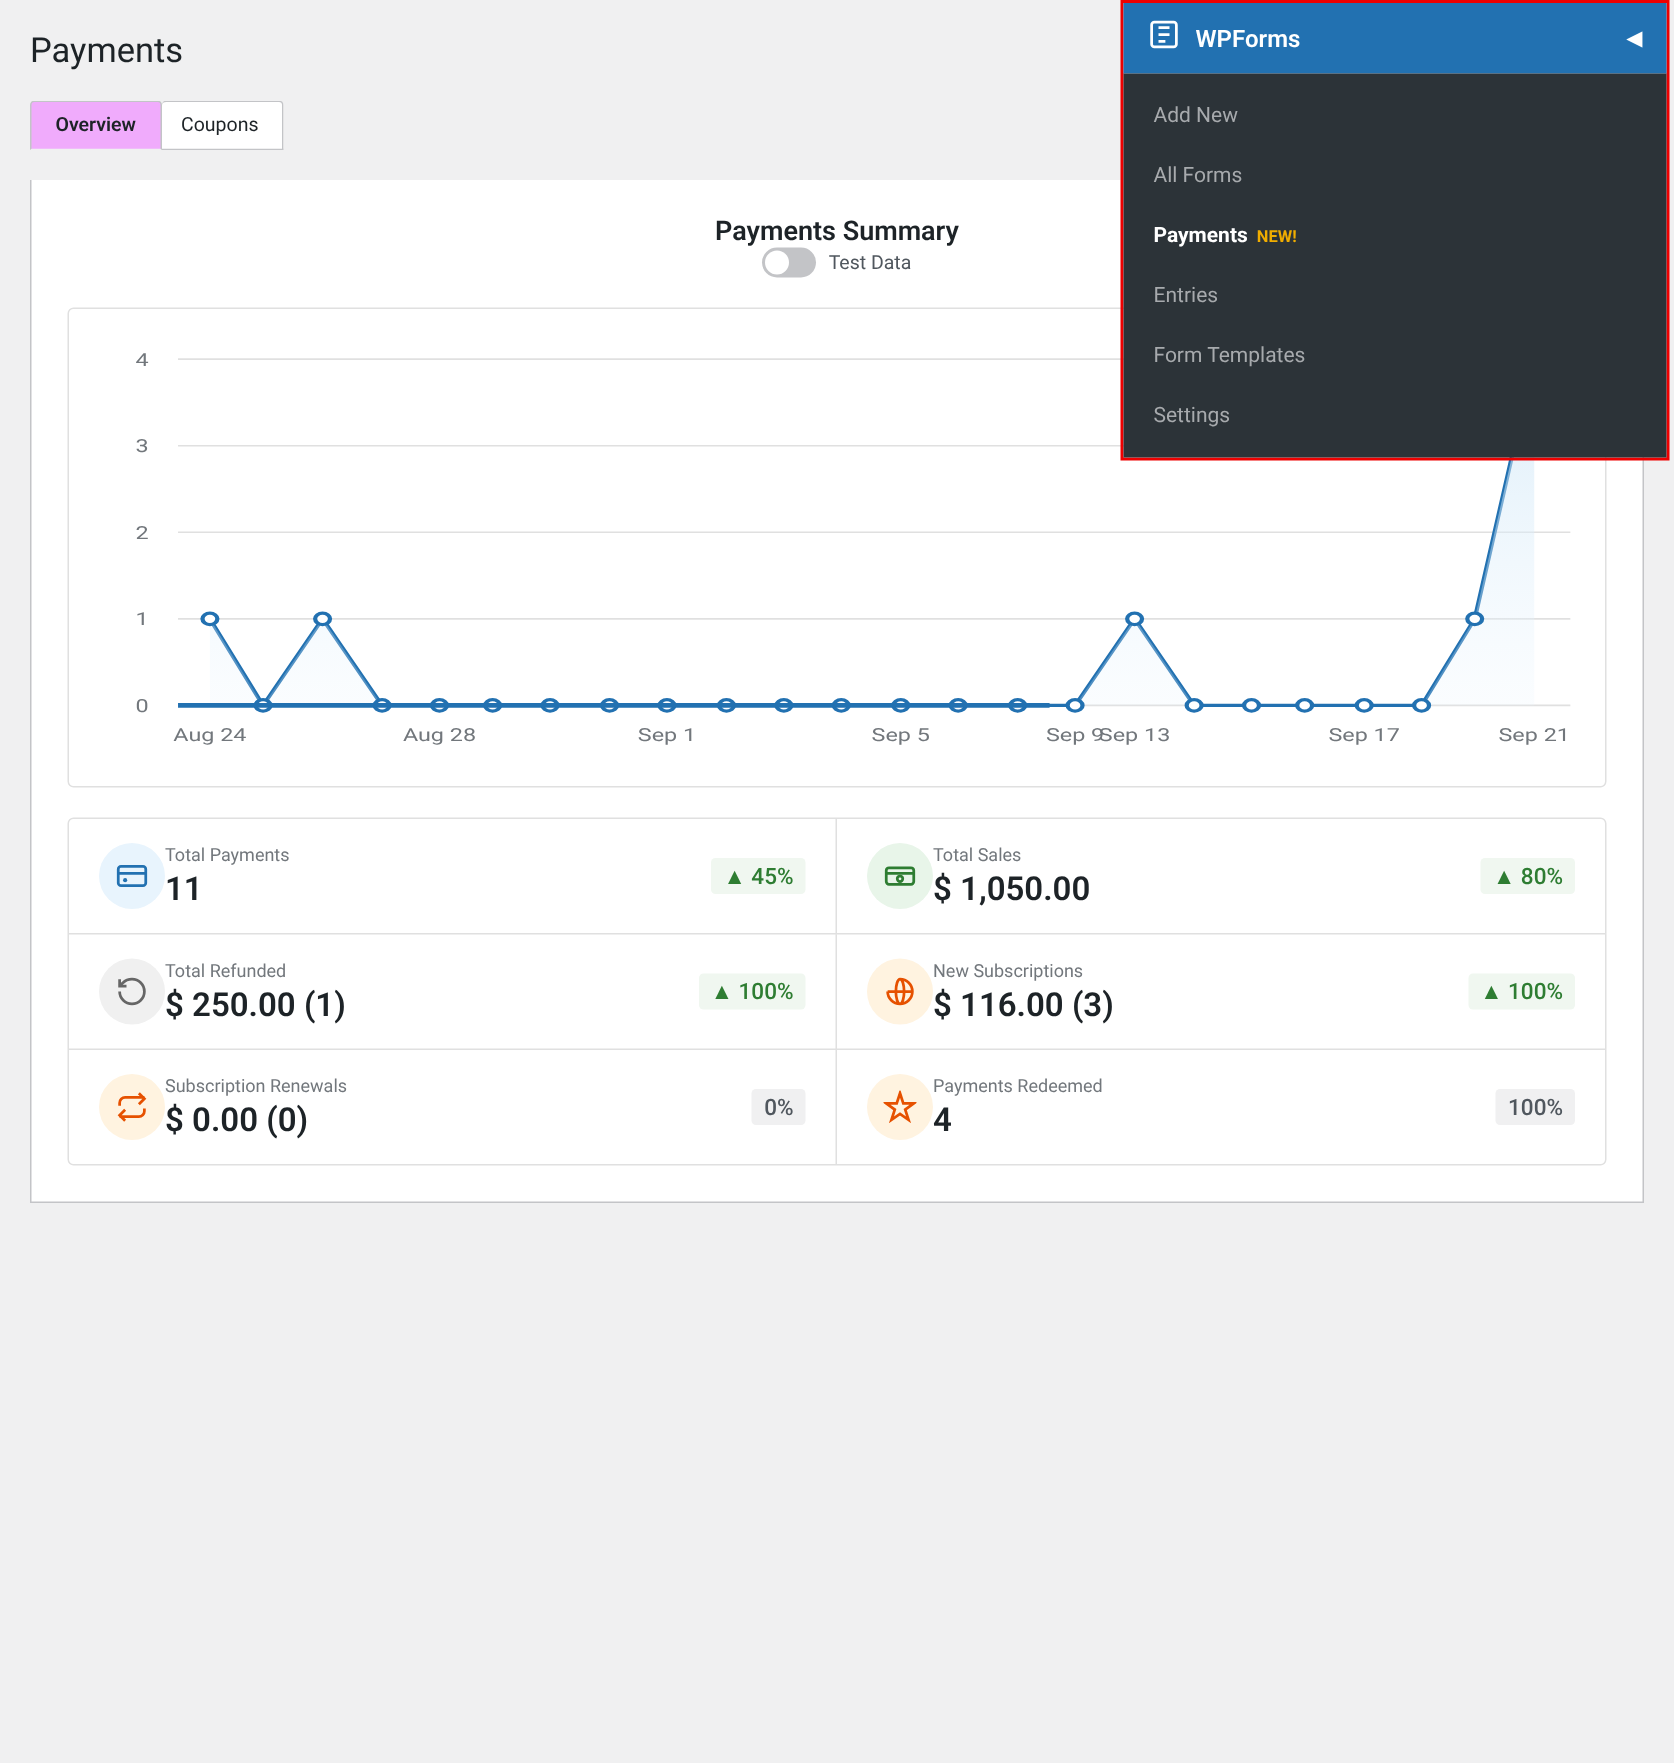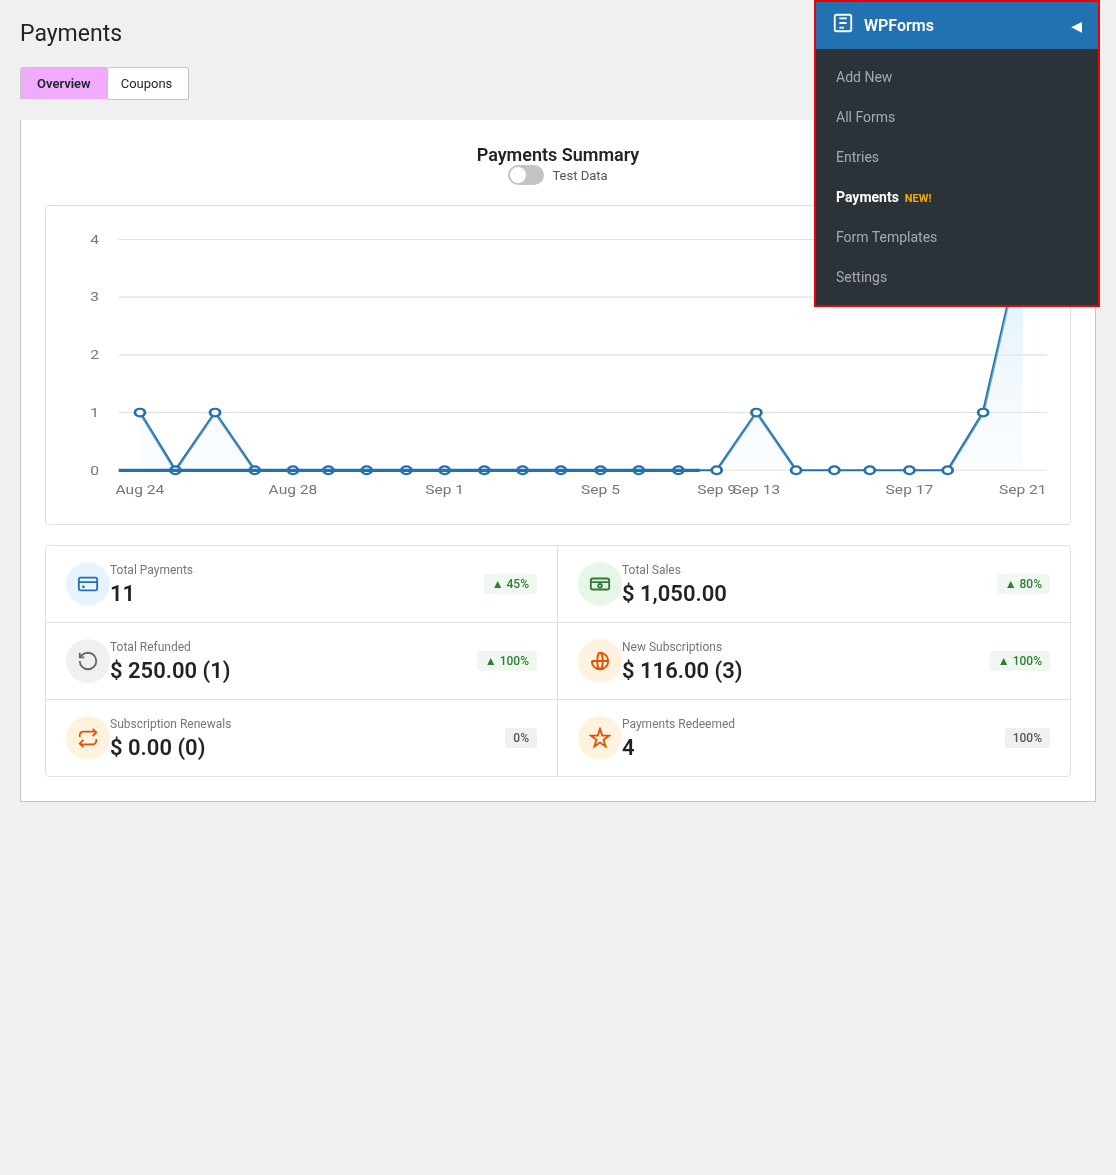--- a/index.html
+++ b/index.html
@@ -165,43 +165,43 @@
       margin-bottom: 4px;
     }
 
     .stat-value {
       font-size: 22px;
       font-weight: 600;
       color: #1d2327;
     }
 
     .stat-badge {
-      font-size: 12px;
+      font-size: 15px;
       padding: 3px 8px;
       border-radius: 3px;
       font-weight: 500;
       white-space: nowrap;
     }
 
     .stat-badge.up {
       background: #f0f7f0;
       color: #2e7d32;
     }
 
     .stat-badge.neutral {
       background: #f0f0f1;
       color: #50575e;
     }
 
     
     .dropdown-overlay {
       position: absolute;
       top: 0;
-      right: 16px;
-      width: 286px;
+      right: 3px;
+      width: 366px;
       z-index: 100;
       border: 2px solid #e00;
     }
 
     .dropdown-header {
       background: #2271b1;
       display: flex;
       align-items: center;
       justify-content: space-between;
       padding: 10px 16px;
@@ -440,21 +440,21 @@
             <path d="M6 7h.01M6 12h.01M6 17h.01"></path>
           </svg>
         </span>
         <span class="dropdown-header-title">WPForms</span>
       </div>
       <span class="dropdown-arrow">◀</span>
     </div>
     <div class="dropdown-menu">
       <a class="dropdown-item">Add New</a>
       <a class="dropdown-item">All Forms</a>
-      <a class="dropdown-item">Entries</a>
       <a class="dropdown-item active">
         <span>Payments</span><span class="new-badge">NEW!</span>
       </a>
+      <a class="dropdown-item">Entries</a>
       <a class="dropdown-item">Form Templates</a>
       <a class="dropdown-item">Settings</a>
     </div>
   </div>
 </div>
 
 </body></html>

